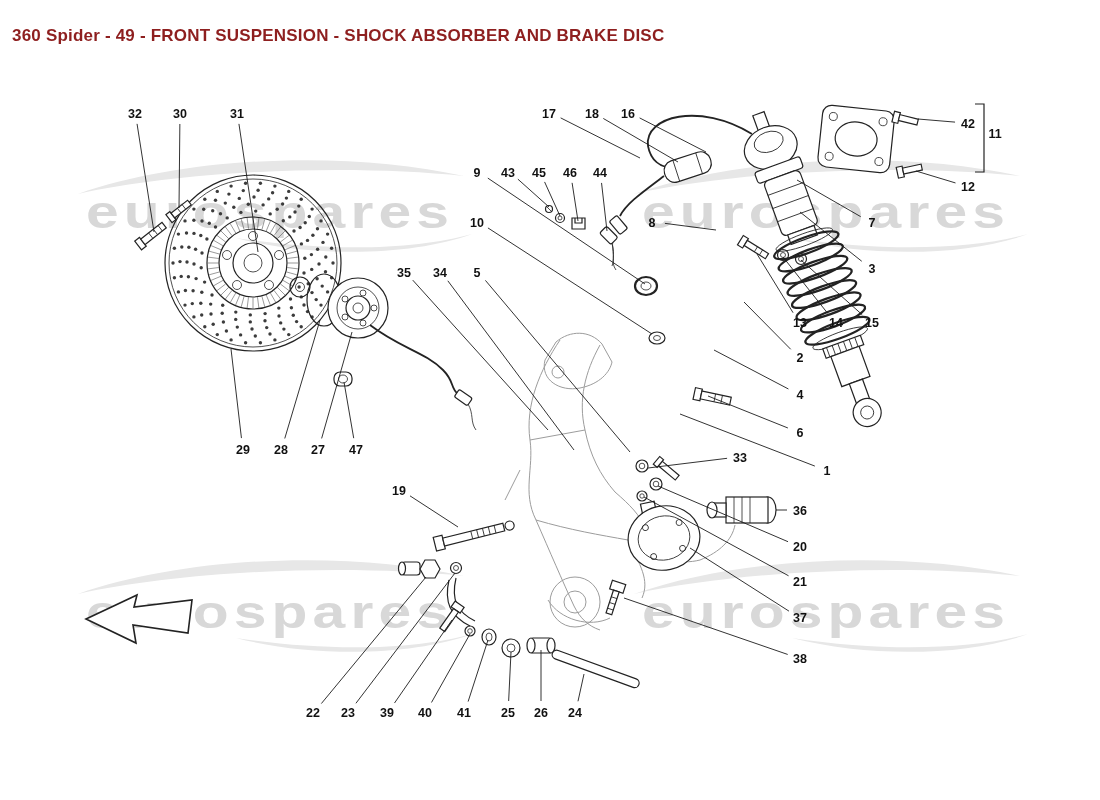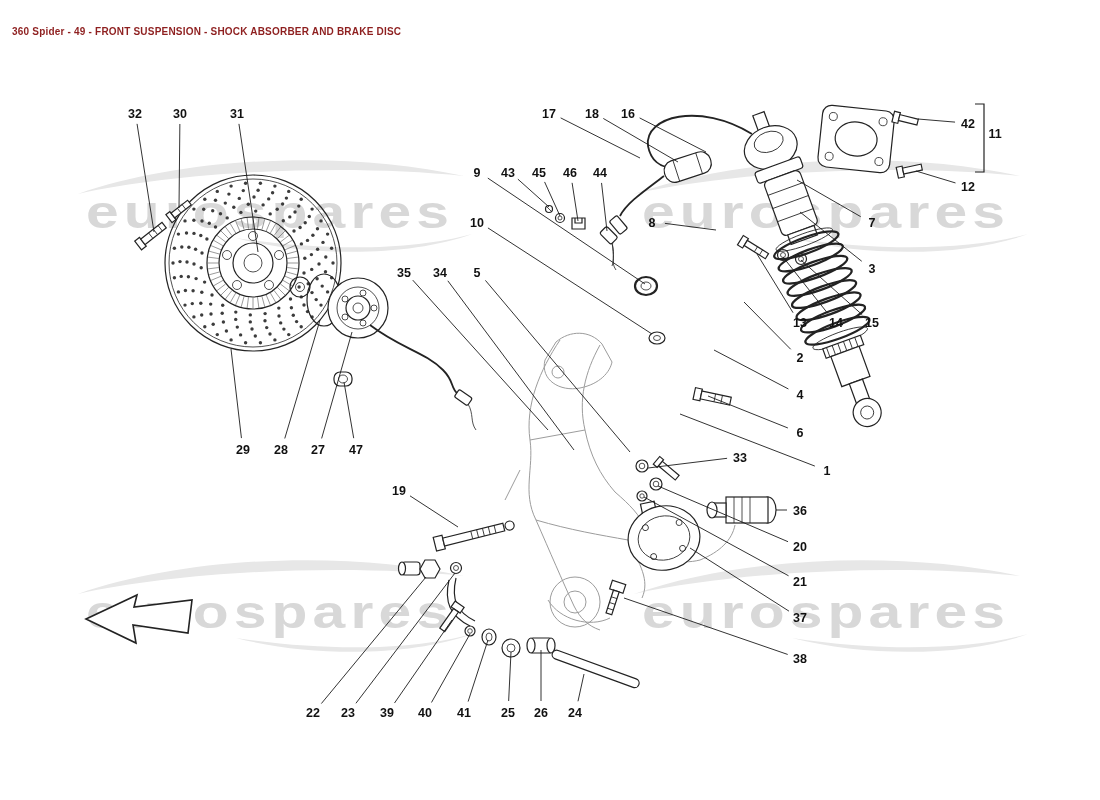--- a/index.html
+++ b/index.html
@@ -1,18 +1,18 @@
 <!DOCTYPE html>
 <html><head>
 <meta charset="utf-8">
 <style>
   html,body{margin:0;padding:0;background:#ffffff;}
   body{width:1100px;height:800px;overflow:hidden;position:relative;
        font-family:"Liberation Sans",sans-serif;}
-  #page-title{position:absolute;top:26px;left:12px;font-size:10px;font-weight:bold;
+  #page-title{position:absolute;top:26px;left:12px;font-size:17px;font-weight:bold;
               letter-spacing:.2px;color:#8e1f1f;white-space:nowrap;}
   #diagram-canvas{position:absolute;top:0;left:0;}
   .ln{fill:none;stroke:#232323;stroke-width:1.2;}
   .fw{fill:#ffffff;stroke:#232323;stroke-width:1.2;}
   .thin{fill:none;stroke:#232323;stroke-width:0.8;}
   .lt{fill:none;stroke:#9c9c9c;stroke-width:1;}
   .coil{fill:none;stroke:#232323;stroke-width:2.3;}
   .cable{fill:none;stroke:#232323;stroke-width:1.8;}
   .swoosh{fill:#e7e7e7;stroke:none;}
   .wm-text{font-weight:bold;font-size:46px;letter-spacing:4px;

